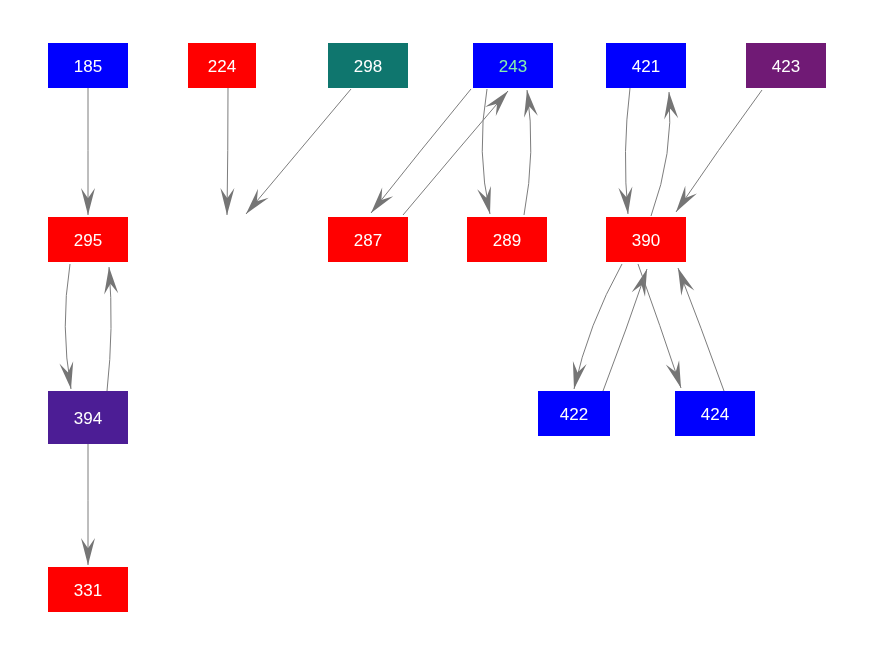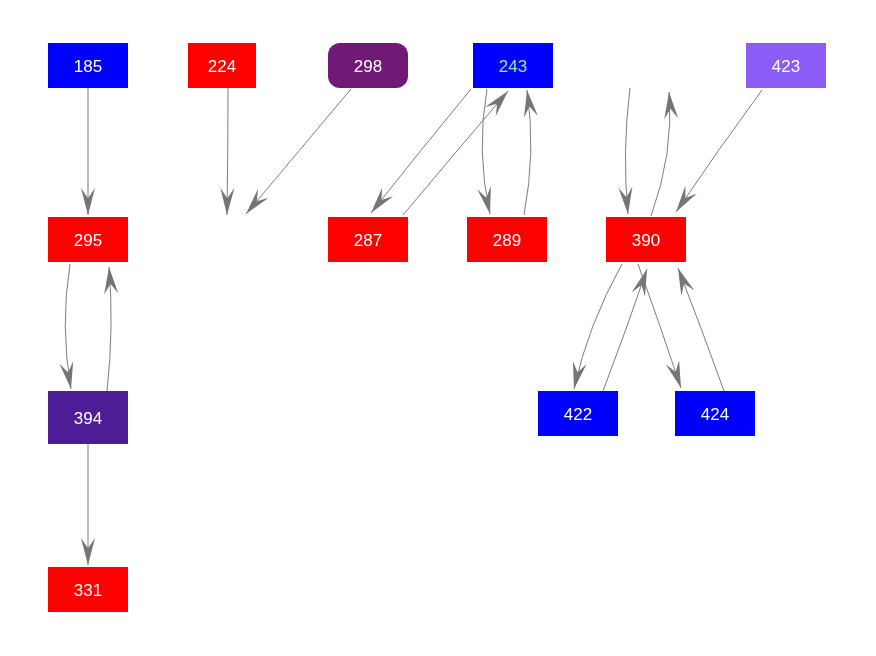--- a/index.html
+++ b/index.html
@@ -81,45 +81,48 @@
       <path d="M 724 391 Q 701 327 678 268" fill="none" stroke="#7d7d7d" stroke-width="1"></path>
       <polygon points="678.0,268.0 694.3,290.6 684.1,283.6 681.3,295.7" fill="#757575"></polygon>
     </svg>
   <div id="nodes-layer">
       <div class="node" style="left: 48px; top: 43px; width: 80px; height: 45px; background: rgb(0, 0, 255); color: rgb(255, 255, 255);">
         <span>185</span>
       </div>
       <div class="node" style="left: 188px; top: 43px; width: 68px; height: 45px; background: rgb(255, 0, 0); color: rgb(255, 255, 255);">
         <span>224</span>
       </div>
-      <div class="node" style="left: 328px; top: 43px; width: 80px; height: 45px; background: #701a75; color: rgb(255, 255, 255); border-radius: 12px;">
+      <div class="node" style="left: 328px; top: 43px; width: 80px; height: 45px; background: #0f766e; color: rgb(255, 255, 255);">
         <span>298</span>
       </div>
       <div class="node" style="left: 473px; top: 43px; width: 80px; height: 45px; background: rgb(0, 0, 255); color: #86efac;">
         <span>243</span>
       </div>
-      <div class="node" style="left: 746px; top: 43px; width: 80px; height: 45px; background: #8b5cf6; color: rgb(255, 255, 255);">
+      <div class="node" style="left: 606px; top: 43px; width: 80px; height: 45px; background: rgb(0, 0, 255); color: rgb(255, 255, 255);">
+        <span>421</span>
+      </div>
+      <div class="node" style="left: 746px; top: 43px; width: 80px; height: 45px; background: #701a75; color: rgb(255, 255, 255);">
         <span>423</span>
       </div>
       <div class="node" style="left: 48px; top: 217px; width: 80px; height: 45px; background: rgb(255, 0, 0); color: rgb(255, 255, 255);">
         <span>295</span>
       </div>
       <div class="node" style="left: 328px; top: 217px; width: 80px; height: 45px; background: rgb(255, 0, 0); color: rgb(255, 255, 255);">
         <span>287</span>
       </div>
       <div class="node" style="left: 467px; top: 217px; width: 80px; height: 45px; background: rgb(255, 0, 0); color: rgb(255, 255, 255);">
         <span>289</span>
       </div>
       <div class="node" style="left: 606px; top: 217px; width: 80px; height: 45px; background: rgb(255, 0, 0); color: rgb(255, 255, 255);">
         <span>390</span>
       </div>
       <div class="node" style="left: 48px; top: 391px; width: 80px; height: 53px; background: #4c1d95; color: rgb(255, 255, 255);">
         <span>394</span>
       </div>
-      <div class="node" style="left: 538px; top: 391px; width: 80px; height: 45px; background: rgb(0, 0, 255); color: rgb(255, 255, 255);">
+      <div class="node" style="left: 538px; top: 391px; width: 72px; height: 45px; background: rgb(0, 0, 255); color: rgb(255, 255, 255);">
         <span>422</span>
       </div>
       <div class="node" style="left: 675px; top: 391px; width: 80px; height: 45px; background: rgb(0, 0, 255); color: rgb(255, 255, 255);">
         <span>424</span>
       </div>
       <div class="node" style="left: 48px; top: 567px; width: 80px; height: 45px; background: rgb(255, 0, 0); color: rgb(255, 255, 255);">
         <span>331</span>
       </div>
     </div>
 </div>

